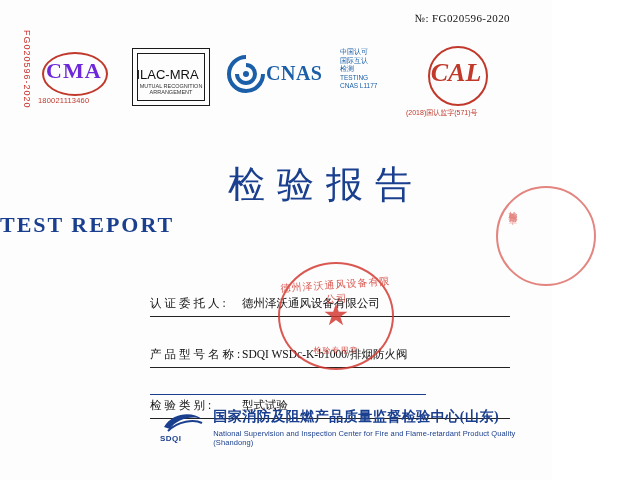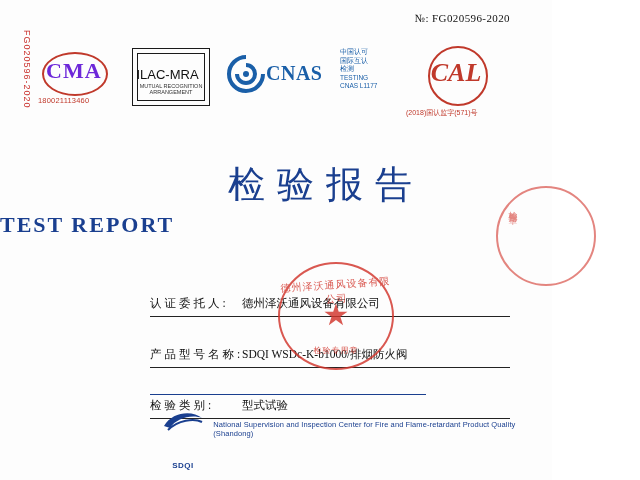--- a/index.html
+++ b/index.html
@@ -363,26 +363,25 @@
     left: 2px;
     top: 0;
     width: 42px;
     height: 24px;
   }
   .sdqi-mark .lbl {
     position: absolute;
     left: 0;
     top: 25px;
     width: 46px;
-    text-align: center;
+    text-align: left;
     font-size: 8px;
     font-weight: bold;
     color: #1a3f8f;
     letter-spacing: 0.5px;
-    margin-top: 28px;
   }
   .footer-text .cn {
     font-size: 14px;
     font-weight: bold;
     color: #1a3f8f;
     font-family: "Liberation Serif", serif;
     letter-spacing: 0.5px;
   }
   .footer-text .en {
     margin-top: 3px;
@@ -471,18 +470,19 @@
     <div class="footer-rule"></div>
     <div class="footer-inner">
       <div class="sdqi-mark">
         <svg class="sw" viewBox="0 0 42 24">
           <path d="M2 18 C10 4, 30 2, 40 10 C30 6, 14 10, 8 20 Z" fill="#1a3f8f"></path>
           <path d="M6 22 C16 12, 32 10, 40 14" fill="none" stroke="#1a3f8f" stroke-width="2"></path>
         </svg>
         <div class="lbl">SDQI</div>
       </div>
       <div class="footer-text">
+        <div class="cn">国家消防及阻燃产品质量监督检验中心(山东)</div>
         <div class="en">National Supervision and Inspection Center for Fire and Flame-retardant Product Quality (Shandong)</div>
       </div>
     </div>
   </div>
 
 </div>
 
 </body></html>

